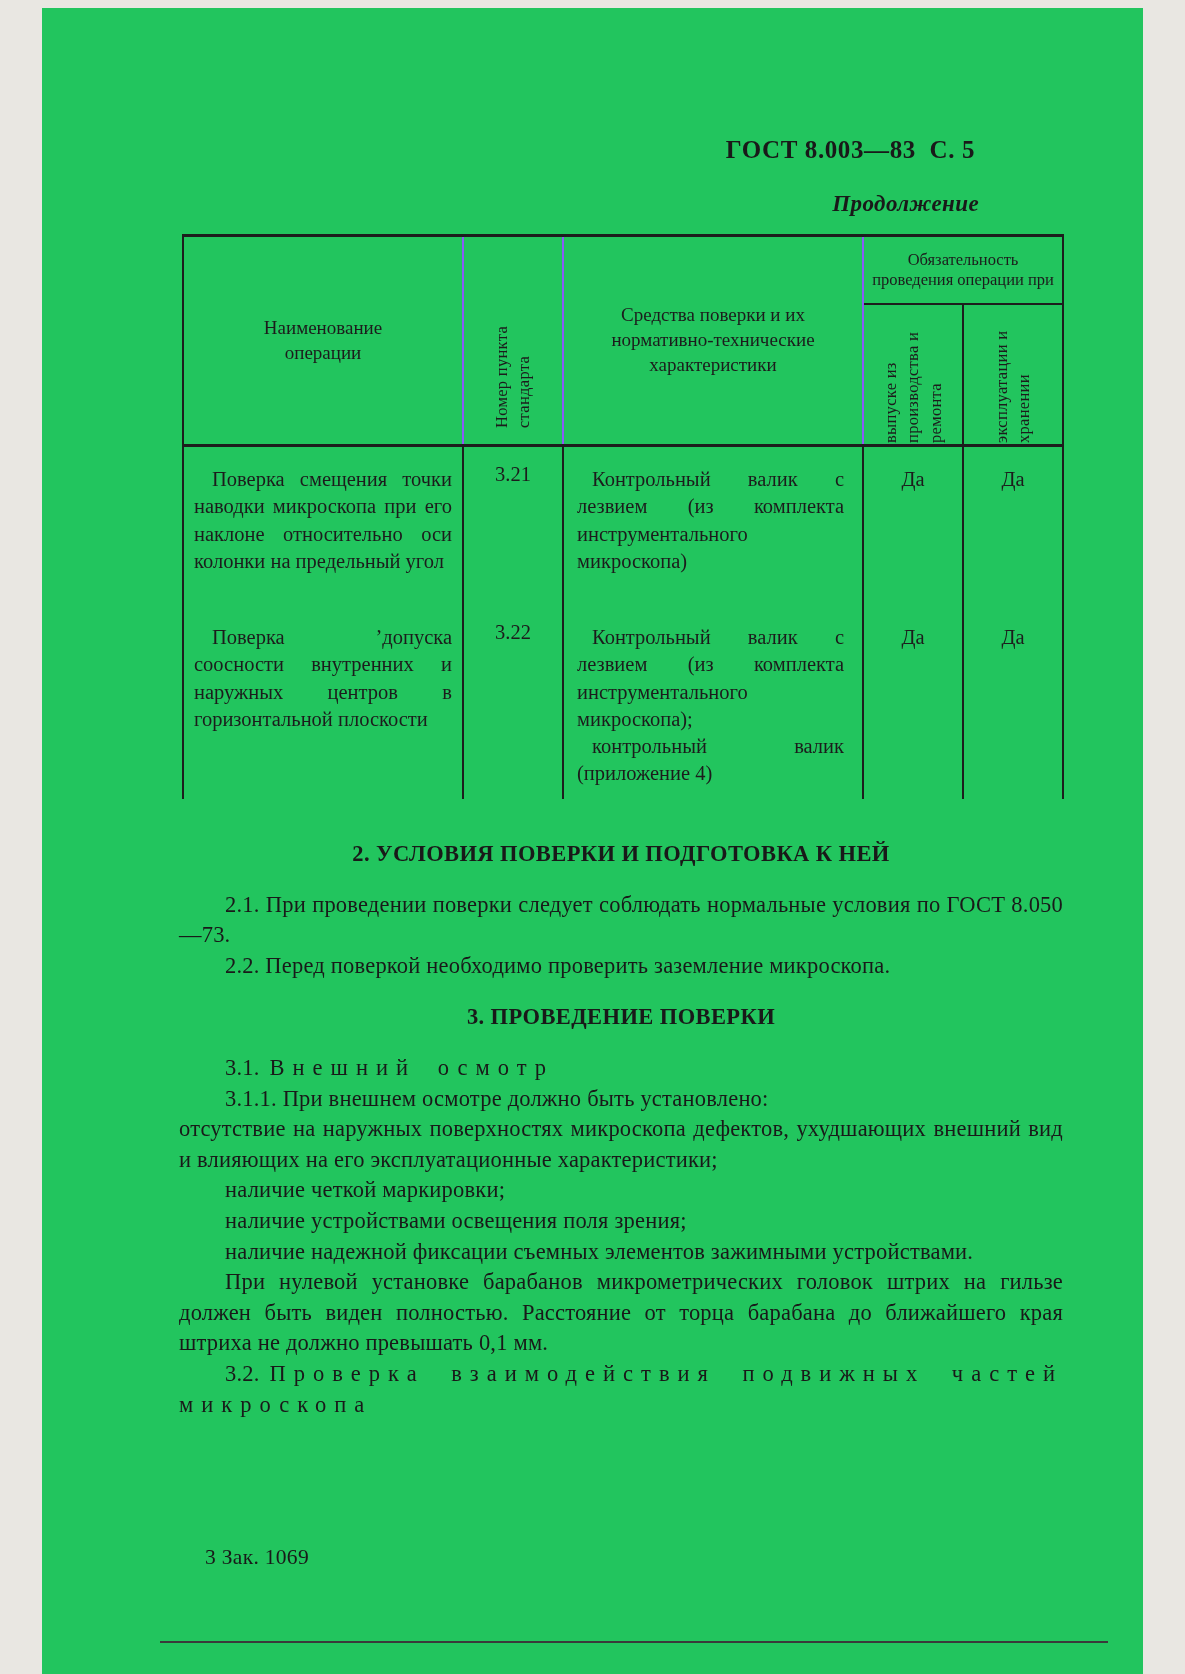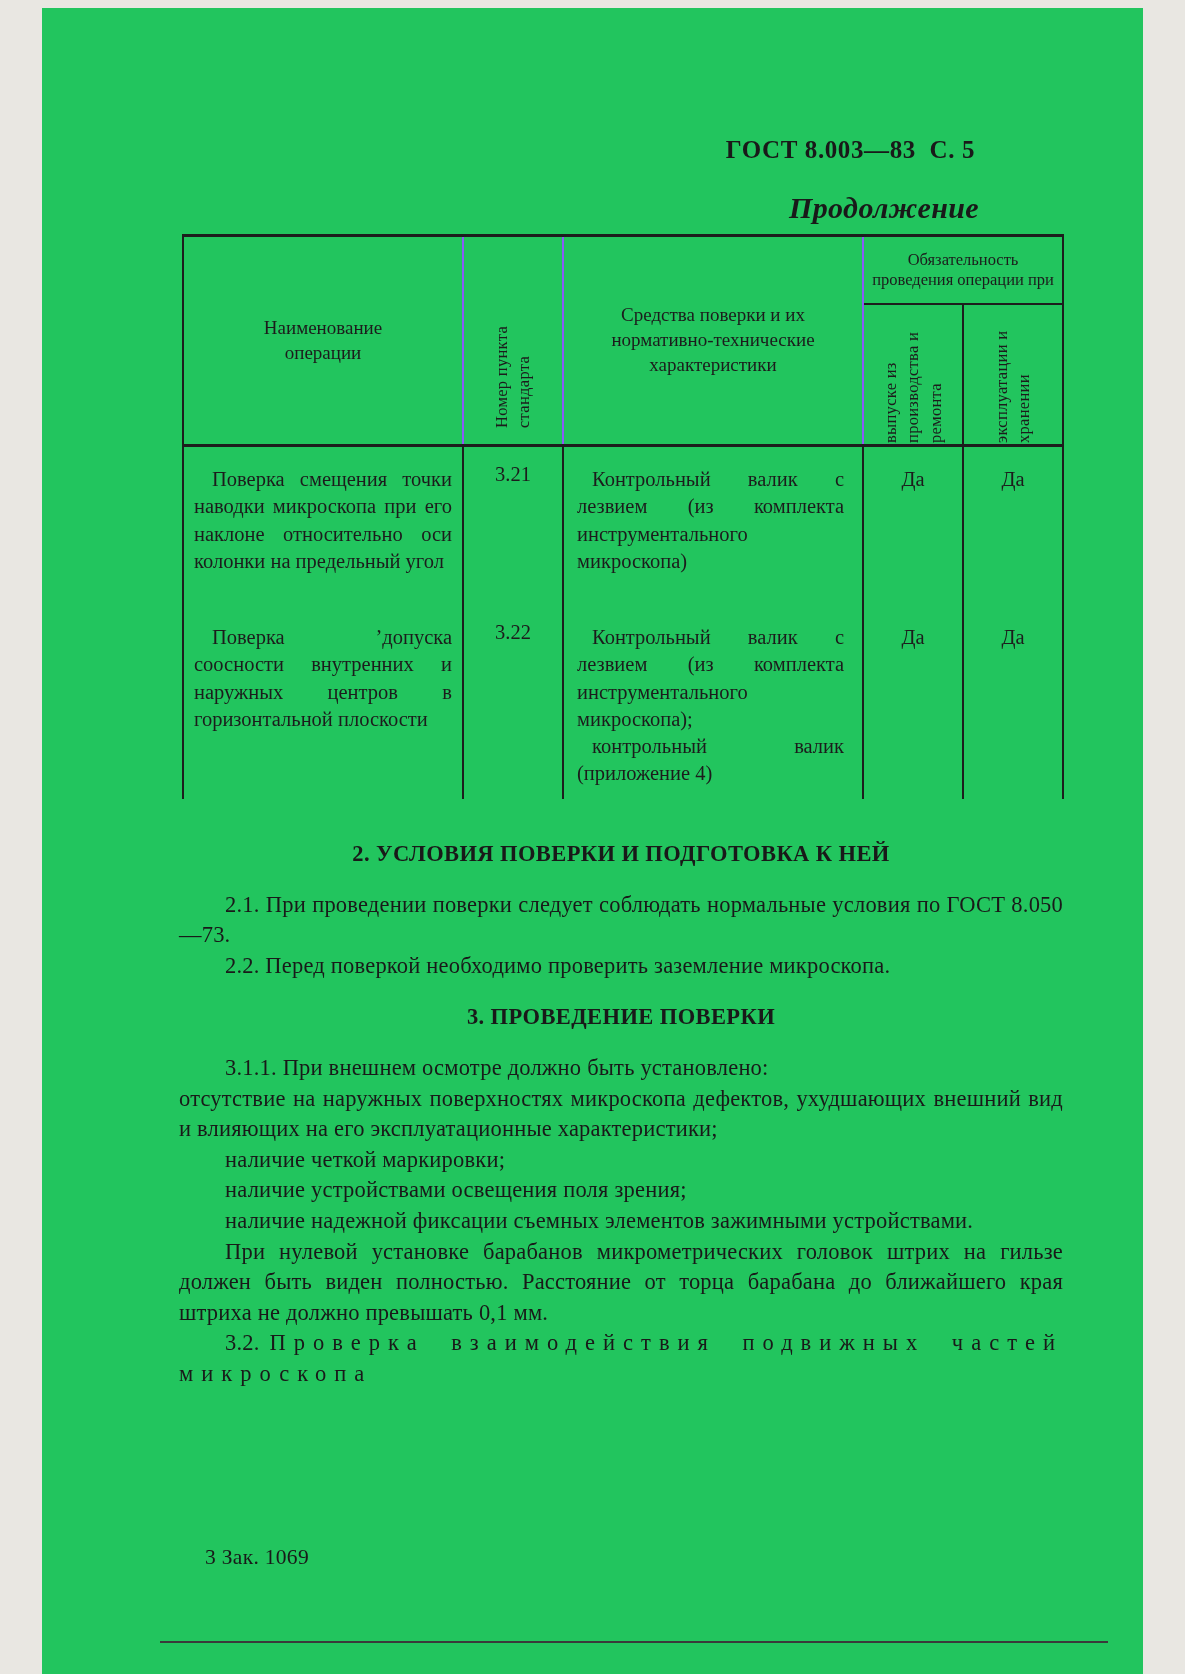--- a/index.html
+++ b/index.html
@@ -19,21 +19,21 @@
   .doc-ref {
     position: absolute;
     top: 128px; right: 168px;
     font-size: 25px; font-weight: 700;
     letter-spacing: 0.6px;
     white-space: pre;
   }
   .continuation {
     position: absolute;
     top: 183px; right: 164px;
-    font-size: 30px; font-style: italic; font-weight: 700;
+    font-size: 23px; font-style: italic; font-weight: 700;
     letter-spacing: 0.4px;
   }
 
   
   .gtable {
     position: absolute;
     left: 140px; top: 226px;
     width: 882px; height: 565px;
     border-top: 3px solid #1d1d1d;
     border-left: 2px solid #1d1d1d;
@@ -170,20 +170,21 @@
       </div>
     </div>
   </div>
 
   <div class="content">
     <div class="sec-heading">2. УСЛОВИЯ ПОВЕРКИ И ПОДГОТОВКА К НЕЙ</div>
     <p class="para">2.1. При проведении поверки следует соблюдать нормальные условия по ГОСТ 8.050—73.</p>
     <p class="para">2.2. Перед поверкой необходимо проверить заземление микроскопа.</p>
 
     <div class="sec-heading sec3">3. ПРОВЕДЕНИЕ ПОВЕРКИ</div>
+    <p class="para"><span>3.1.</span><span class="sp">Внешний осмотр</span></p>
     <p class="para">3.1.1. При внешнем осмотре должно быть установлено:</p>
     <p class="para noindent">отсутствие на наружных поверхностях микроскопа дефектов, ухудшающих внешний вид и влияющих на его эксплуатационные характеристики;</p>
     <p class="para">наличие четкой маркировки;</p>
     <p class="para">наличие устройствами освещения поля зрения;</p>
     <p class="para">наличие надежной фиксации съемных элементов зажимными устройствами.</p>
     <p class="para">При нулевой установке барабанов микрометрических головок штрих на гильзе должен быть виден полностью. Расстояние от торца барабана до ближайшего края штриха не должно превышать 0,1 мм.</p>
     <p class="para"><span>3.2.</span><span class="sp">Проверка взаимодействия подвижных частей микроскопа</span></p>
   </div>
 
   <div class="footer-note">3 Зак. 1069</div>

